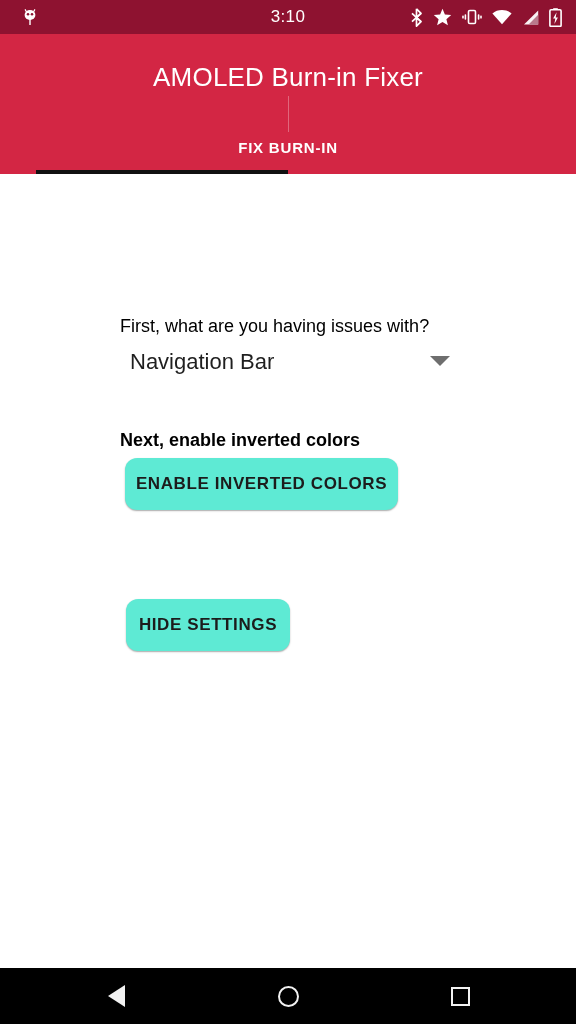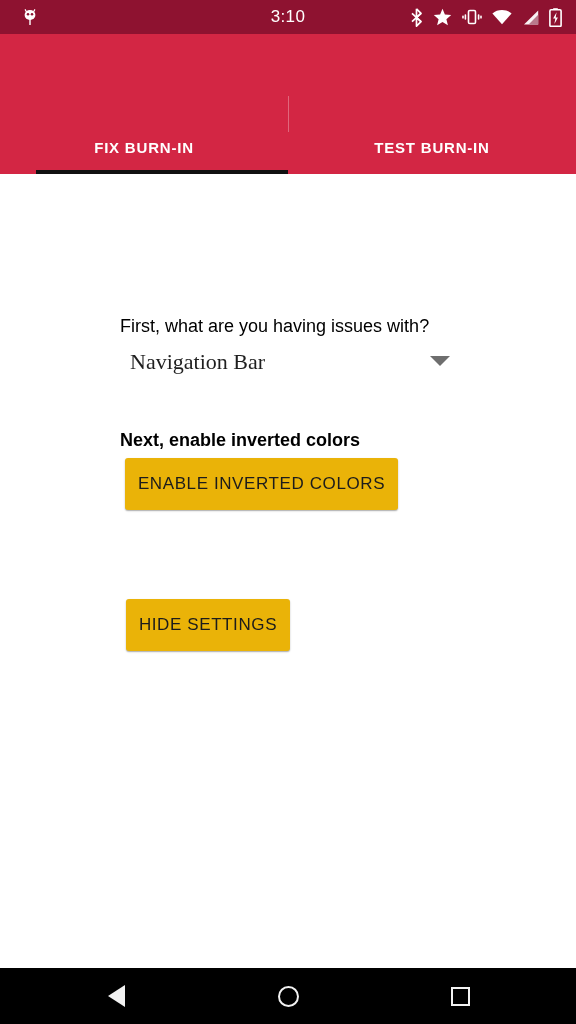--- a/index.html
+++ b/index.html
@@ -89,45 +89,44 @@
     color:#000000;
     font-size:18px;
     white-space:nowrap;
   }
 
   .spinner {
     position:absolute;
     left:126px; top:168px;
     width:324px; height:40px;
     cursor:pointer;
-    font-family:Liberation Serif, serif;
   }
   .spinner-value {
     position:absolute; left:4px; top:0;
     color:#1f1f1f; font-size:22px;
     line-height:40px;
     white-space:nowrap;
   }
   .spinner-arrow {
     position:absolute; right:0; top:14px;
     width:0; height:0;
     border-left:10px solid transparent;
     border-right:10px solid transparent;
     border-top:10px solid #6e6e6e;
   }
 
   .mbutton {
     position:absolute;
-    background:#eab308;
+    background:#5eead4;
     border:none;
-    border-radius:3px;
+    border-radius:12px;
     color:#1c1c1c;
     font-family:"Liberation Sans", sans-serif;
     font-size:17px;
-    font-weight:normal;
+    font-weight:bold;
     letter-spacing:.6px;
     cursor:pointer;
     box-shadow:0 1px 2px rgba(0,0,0,0.22), 0 1px 1px rgba(0,0,0,0.14);
     display:flex; align-items:center; justify-content:center;
   }
   #btn-invert { left:125px; top:284px; width:273px; height:52px; }
   #btn-hide   { left:126px; top:425px; width:164px; height:52px; }
 
   
   .nav-bar {
@@ -224,28 +223,26 @@
           <rect x="4.2" y="0.2" width="4.6" height="1.8" fill="#ffffff"></rect>
           <rect x="0.9" y="1.8" width="11.2" height="16.6" rx="1.2" fill="none" stroke="#ffffff" stroke-width="1.6"></rect>
           <path d="M7.6 4.2 L4.1 10.4 L6.3 10.4 L5.4 16 L8.9 9.6 L6.7 9.6 Z" fill="#ffffff"></path>
         </svg>
       </span>
 
     </div>
   </div>
 
   <div class="app-bar">
+    <div class="app-title">AMOLED Burn-in Fixer</div>
 
     <div class="tab-bar">
       <div class="tab">
         <span>FIX BURN-IN</span>
       </div>
-      <div class="tab">
-        <span>TEST BURN-IN</span>
-      </div>
     </div>
   </div>
 
   <div class="tab-divider"></div>
   <div class="tab-indicator"></div>
 
   <div class="content">
 
     <div class="section-label" style="left:120px; top:142px;">First, what are you having issues with?</div>
 

